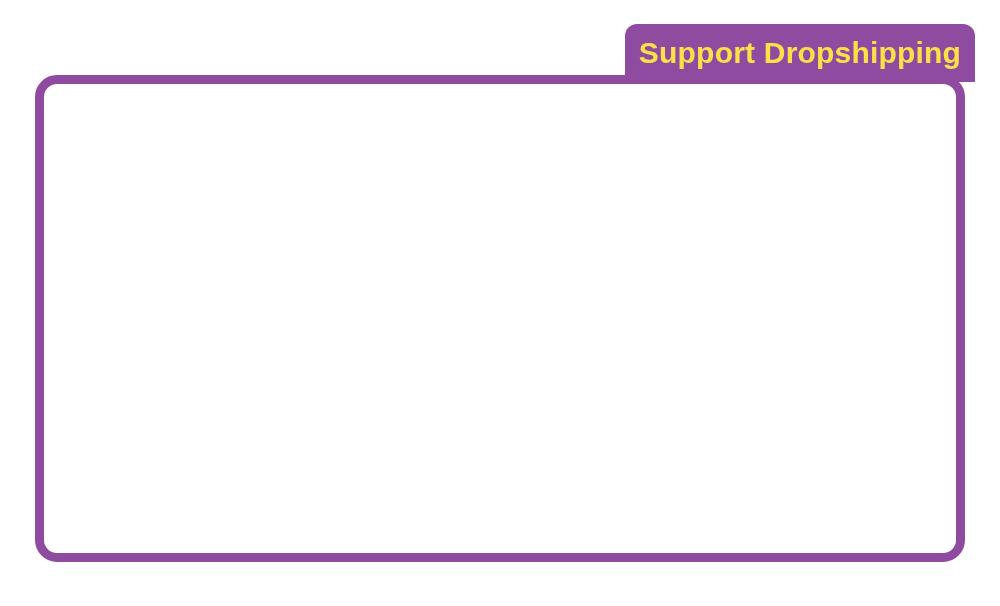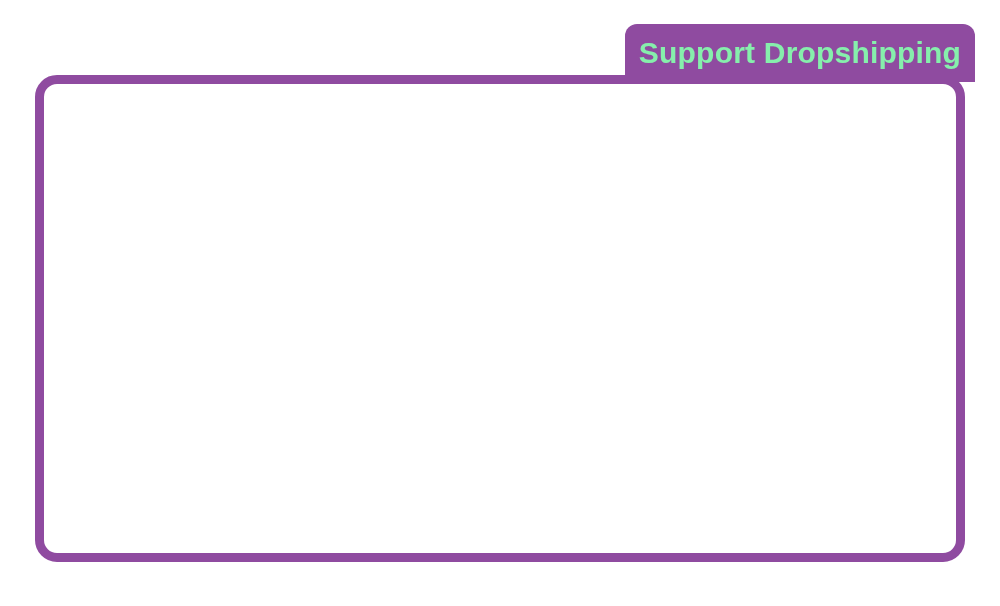--- a/index.html
+++ b/index.html
@@ -18,21 +18,21 @@
     position:absolute;
     left:625px;top:24px;
     width:350px;height:58px;
     background:#8f4ba0;
     border-radius:12px 12px 0 0;
     display:flex;align-items:center;justify-content:center;
     box-sizing:border-box;
     z-index:5;
   }
   .banner-text{
-    color:#86efac;
+    color:#fde047;
     font-size:30px;
     font-weight:bold;
     letter-spacing:0.2px;
     white-space:nowrap;
   }
 
   
   .card{
     position:absolute;
     left:35px;top:75px;

